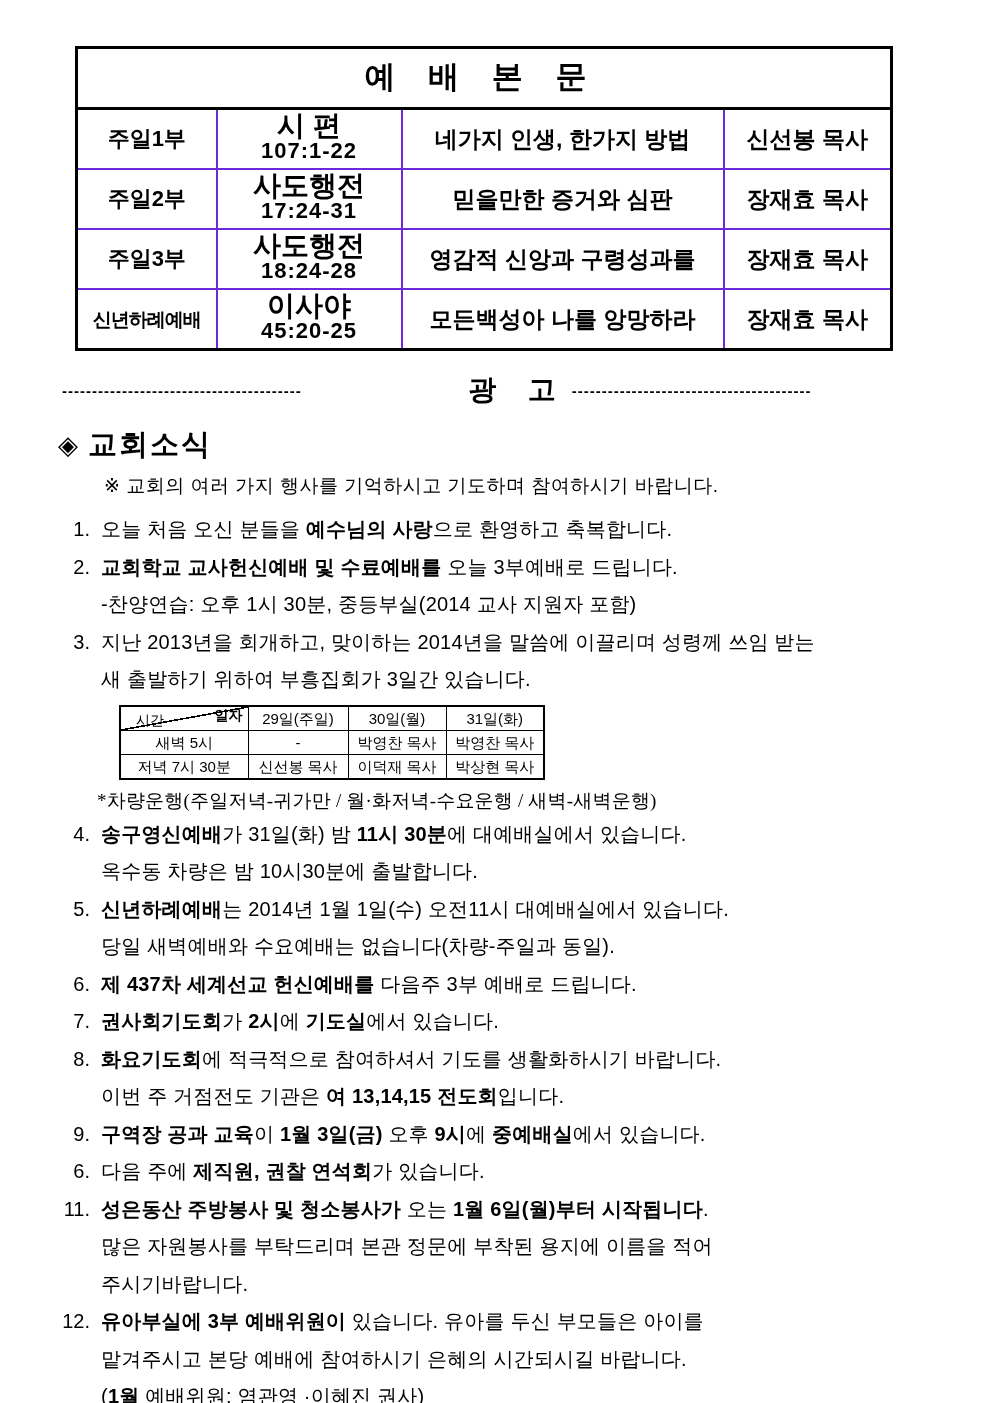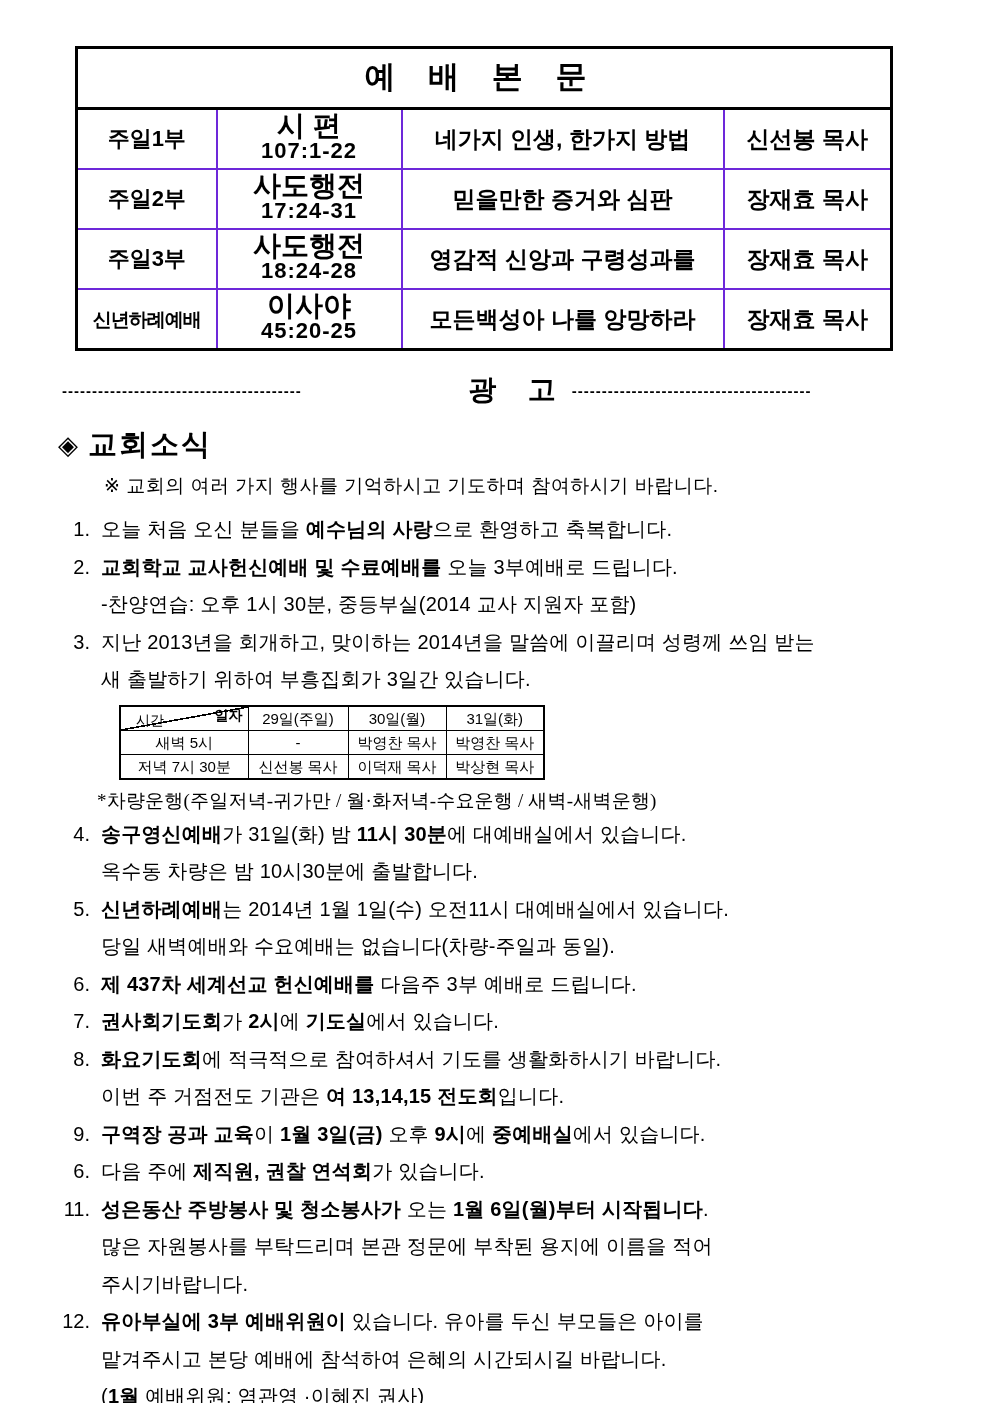--- a/index.html
+++ b/index.html
@@ -271,19 +271,19 @@
         <div class="content">
           <div class="line"><span class="b">성은동산 주방봉사 및 청소봉사가</span><span> 오는 </span><span class="b">1월 6일(월)부터 시작됩니다</span><span>.</span></div>
           <div class="line"><span>많은 자원봉사를 부탁드리며 본관 정문에 부착된 용지에 이름을 적어</span></div>
           <div class="line"><span>주시기바랍니다.</span></div>
         </div>
       </div>
       <div class="item">
         <span class="num">12.</span>
         <div class="content">
           <div class="line"><span class="b">유아부실에 3부 예배위원이</span><span> 있습니다. 유아를 두신 부모들은 아이를</span></div>
-          <div class="line"><span>맡겨주시고 본당 예배에 참석하여 은혜의 시간되시길 바랍니다.</span></div>
+          <div class="line"><span>맡겨주시고 본당 예배에 참여하시기 은혜의 시간되시길 바랍니다.</span></div>
           <div class="line"><span>(</span><span class="b">1월</span><span> 예배위원: 염관영 ·이혜진 권사)</span></div>
         </div>
       </div>
     </div>
 
 </div>
 
 </body></html>

